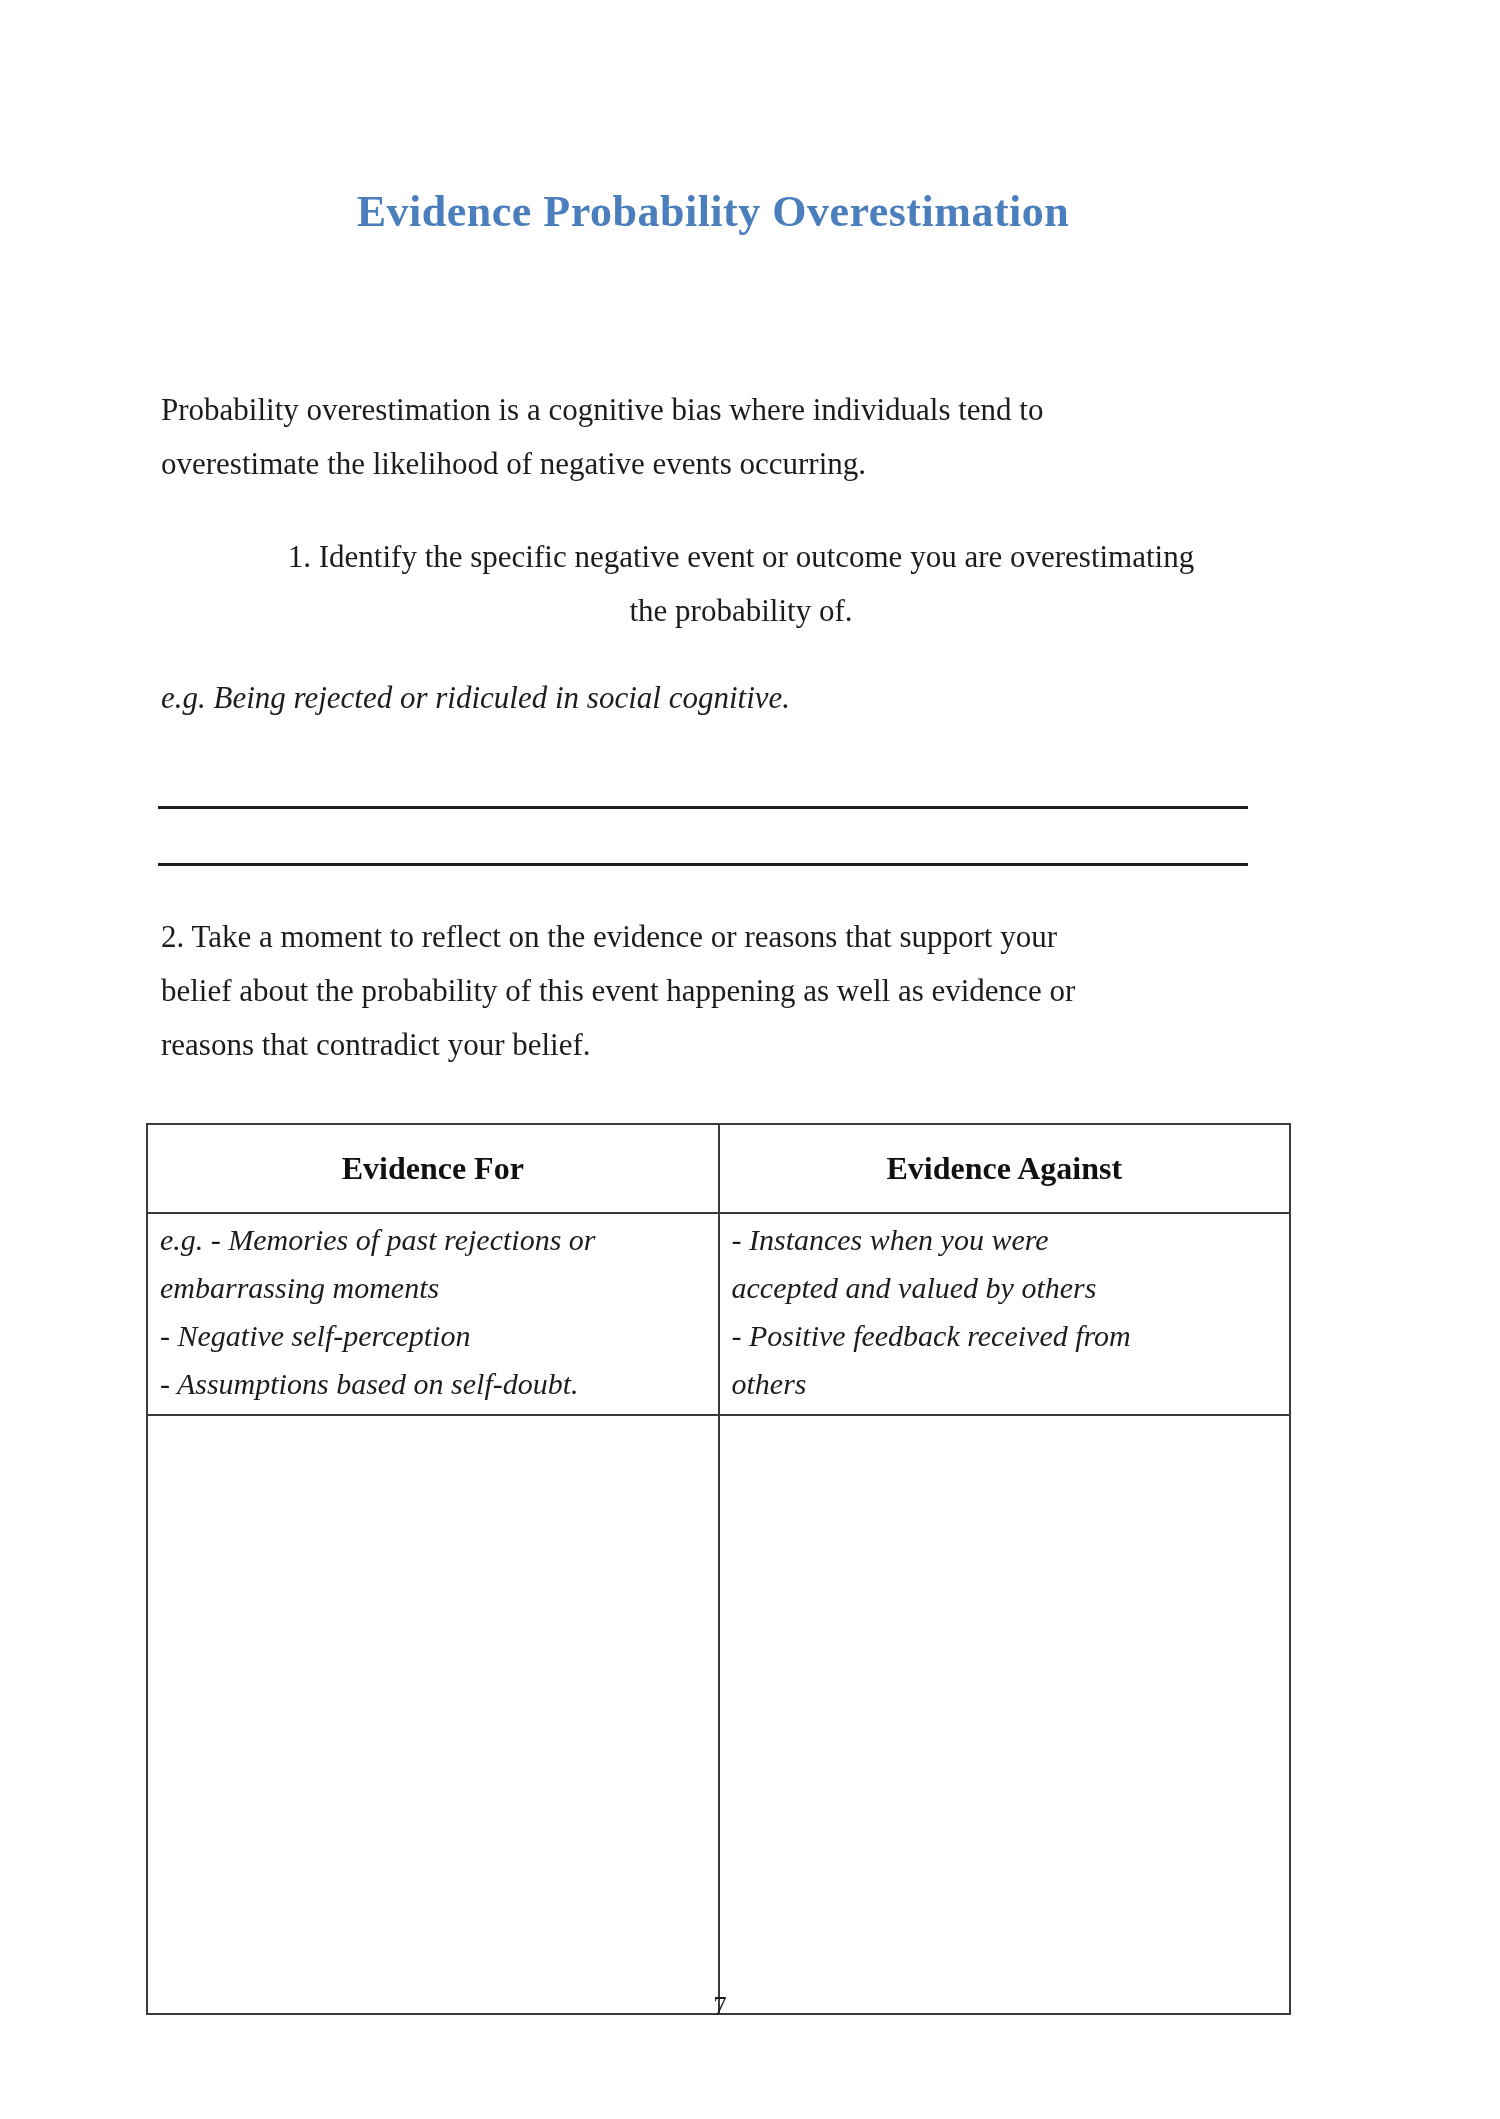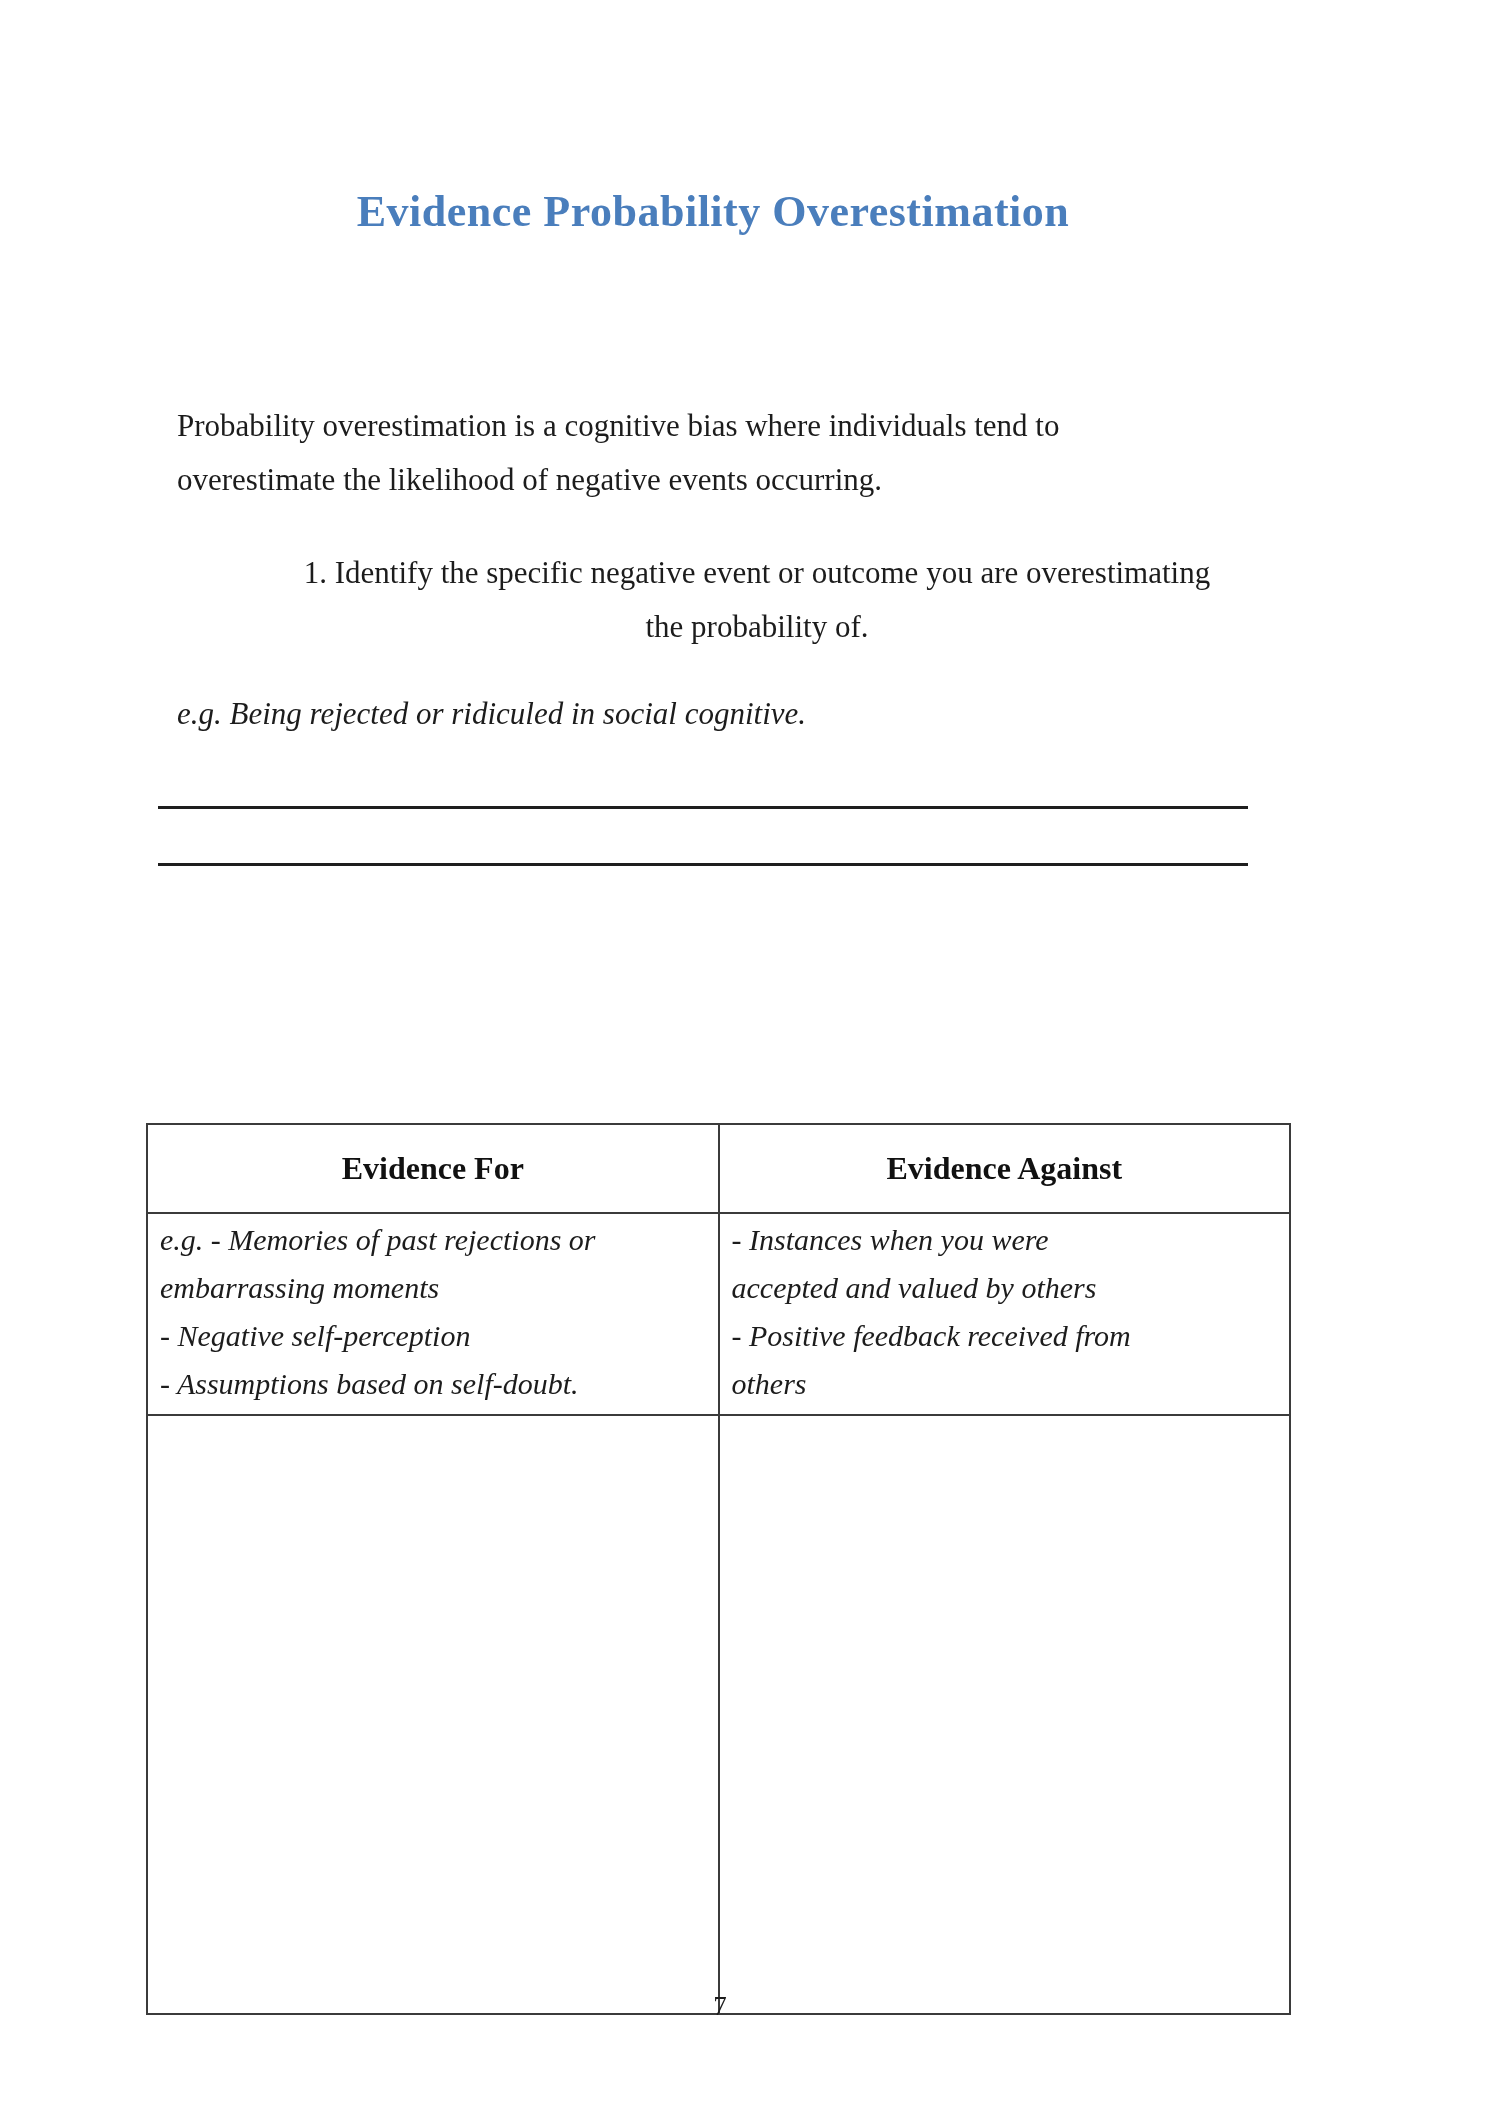--- a/index.html
+++ b/index.html
@@ -26,21 +26,21 @@
     font-size: 44px;
     line-height: 52px;
     font-weight: 700;
     color: #4a7ebc;
     letter-spacing: 0.5px;
   }
   .para {
     position: absolute;
     left: 161px;
     width: 1160px;
-    margin: 16px;
+    margin: 0;
     font-size: 31px;
     line-height: 54px;
     white-space: pre-line;
   }
   .para.intro  { top: 383px; }
   .para.step1  { top: 530px; text-align: center; }
   .para.example{ top: 671px; font-style: italic; }
   .para.step2  { top: 910px; }
   .fill-line {
     position: absolute;
@@ -109,20 +109,23 @@
 
   <p class="para step1">1. Identify the specific negative event or outcome you are overestimating
 the probability of.</p>
 
   <p class="para example">e.g. Being rejected or ridiculed in social cognitive.</p>
 
   <div class="fill-line line1"></div>
 
   <div class="fill-line line2"></div>
 
+  <p class="para step2">2. Take a moment to reflect on the evidence or reasons that support your
+belief about the probability of this event happening as well as evidence or
+reasons that contradict your belief.</p>
 
   <table class="evidence-table">
     <thead>
       <tr>
         <th>Evidence For</th>
         <th>Evidence Against</th>
       </tr>
     </thead>
     <tbody>
       <tr>

